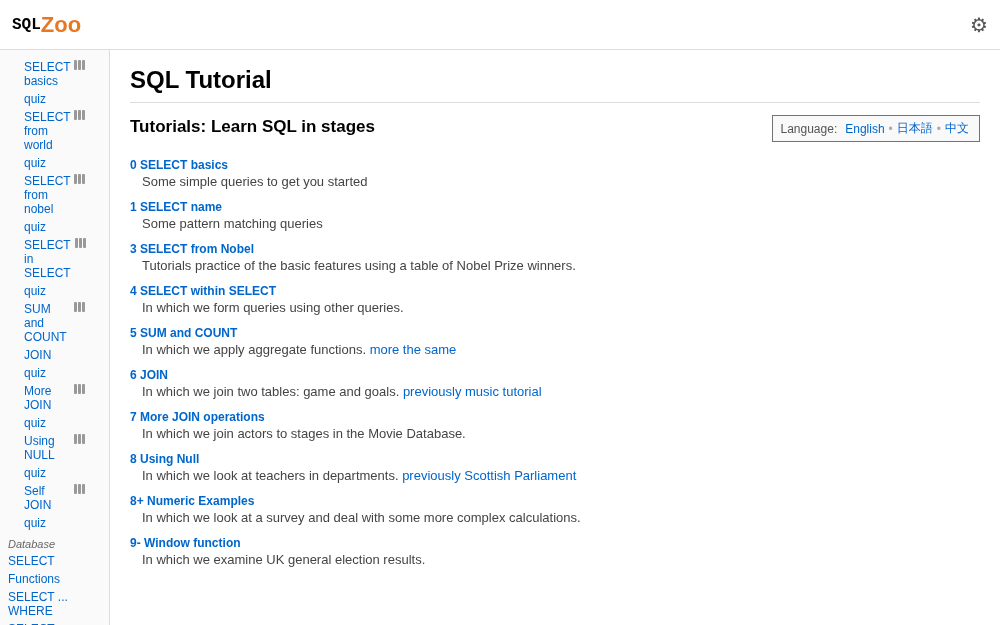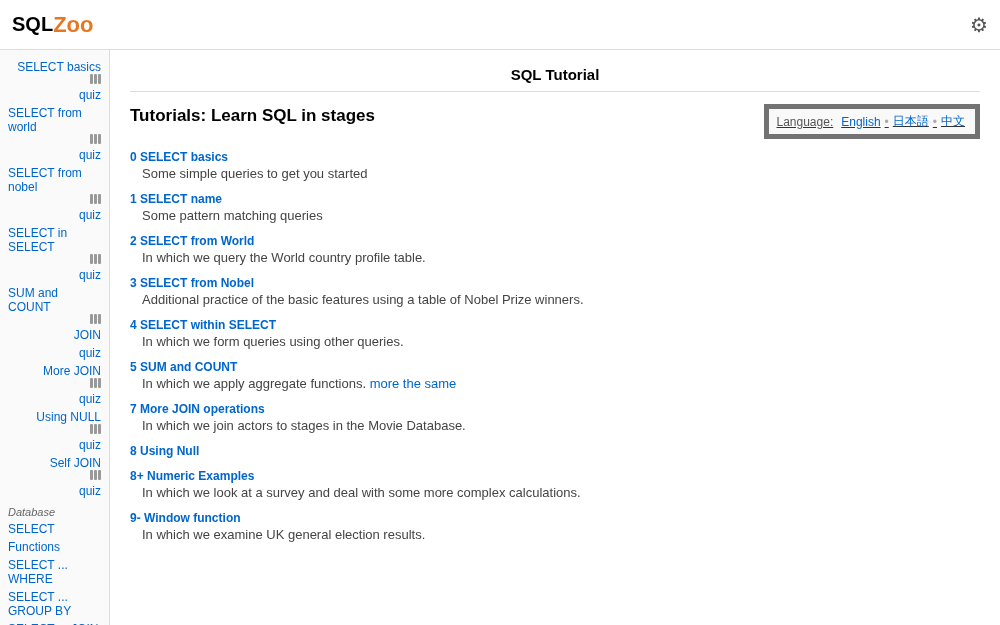--- a/index.html
+++ b/index.html
@@ -13,24 +13,24 @@
       display: flex;
       align-items: center;
       justify-content: space-between;
       padding: 0 12px;
     }
     #logo {
       display: flex;
       align-items: center;
     }
     .logo-sql {
-      font-size: 20px;
+      font-size: 16px;
       font-weight: bold;
       color: #000;
-      font-family: Liberation Sans, sans-serif;
+      font-family: Liberation Mono, monospace;
     }
     .logo-zoo {
       font-size: 22px;
       color: #e87722;
       font-weight: bold;
     }
     .gear-icon-wrap {
       font-size: 20px;
       color: #555;
       cursor: pointer;
@@ -46,25 +46,24 @@
     #sidebar {
       width: 110px;
       min-width: 110px;
       border-right: 1px solid #ddd;
       overflow-y: auto;
       padding: 8px 0;
       background: #fafafa;
     }
     .sidebar-item {
       display: flex;
-      align-items: flex-end;
+      align-items: flex-start;
       justify-content: space-between;
-      padding: 2px 8px;
-      font-size: 12px;
-      flex-direction: column;
+      padding: 2px 24px;
+      font-size: 12px;
     }
     .sidebar-item a {
       color: #06c;
       text-decoration: none;
       font-size: 12px;
       flex: 1;
     }
     .sidebar-item .bar-indicator {
       display: flex;
       gap: 1px;
@@ -92,47 +91,45 @@
     }
 
     
     #main {
       flex: 1;
       overflow-y: auto;
       padding: 16px 20px;
     }
 
     h1.page-title {
-      font-size: 15px;
+      font-size: 24px;
       font-weight: bold;
       color: #000;
       margin-bottom: 14px;
       border-bottom: 1px solid #ddd;
       padding-bottom: 8px;
-      text-align: center;
     }
 
     h2.section-header {
       font-size: 17px;
       font-weight: bold;
       color: #000;
       margin-bottom: 10px;
     }
 
     
     .language-bar {
       display: flex;
       align-items: center;
       float: right;
       margin-top: -2px;
       background: #f9f9f9;
-      border: 5px solid #737373;
+      border: 1px solid #737373;
       padding: 4px 8px;
       font-size: 12px;
-      text-decoration: underline;
     }
     .language-bar .lang-label {
       color: #555;
       margin-right: 6px;
     }
     .language-bar a {
       color: #06c;
       text-decoration: none;
       margin: 0 2px;
       font-size: 12px;
@@ -294,23 +291,23 @@
           <a href="#">日本語</a>
           <span class="separator"> • </span>
           <a href="#">中文</a>
         </div>
       <h2 class="section-header">Tutorials: Learn SQL in stages</h2>
     </div>
 
     <div id="tutorials-list" style="margin-top: 10px;">
         <div class="tutorial-item"><a href="#" class="tut-title">0 SELECT basics</a><div class="tut-desc">Some simple queries to get you started</div></div>
         <div class="tutorial-item"><a href="#" class="tut-title">1 SELECT name</a><div class="tut-desc">Some pattern matching queries</div></div>
-        <div class="tutorial-item"><a href="#" class="tut-title">2 SELECT from World</a><div class="tut-desc">In which we query the World country profile table.</div></div>
-        <div class="tutorial-item"><a href="#" class="tut-title">3 SELECT from Nobel</a><div class="tut-desc">Additional practice of the basic features using a table of Nobel Prize winners.</div></div>
+        <div class="tutorial-item"><a href="#" class="tut-title">3 SELECT from Nobel</a><div class="tut-desc">Tutorials practice of the basic features using a table of Nobel Prize winners.</div></div>
         <div class="tutorial-item"><a href="#" class="tut-title">4 SELECT within SELECT</a><div class="tut-desc">In which we form queries using other queries.</div></div>
         <div class="tutorial-item"><a href="#" class="tut-title">5 SUM and COUNT</a><div class="tut-desc">In which we apply aggregate functions. <a href="#">more the same</a></div></div>
+        <div class="tutorial-item"><a href="#" class="tut-title">6 JOIN</a><div class="tut-desc">In which we join two tables: game and goals. <a href="#">previously music tutorial</a></div></div>
         <div class="tutorial-item"><a href="#" class="tut-title">7 More JOIN operations</a><div class="tut-desc">In which we join actors to stages in the Movie Database.</div></div>
-        <div class="tutorial-item"><a href="#" class="tut-title">8 Using Null</a></div>
+        <div class="tutorial-item"><a href="#" class="tut-title">8 Using Null</a><div class="tut-desc">In which we look at teachers in departments. <a href="#">previously Scottish Parliament</a></div></div>
         <div class="tutorial-item"><a href="#" class="tut-title">8+ Numeric Examples</a><div class="tut-desc">In which we look at a survey and deal with some more complex calculations.</div></div>
         <div class="tutorial-item"><a href="#" class="tut-title">9- Window function</a><div class="tut-desc">In which we examine UK general election results.</div></div>
       </div>
   </div>
 </div>
 
 </body></html>

